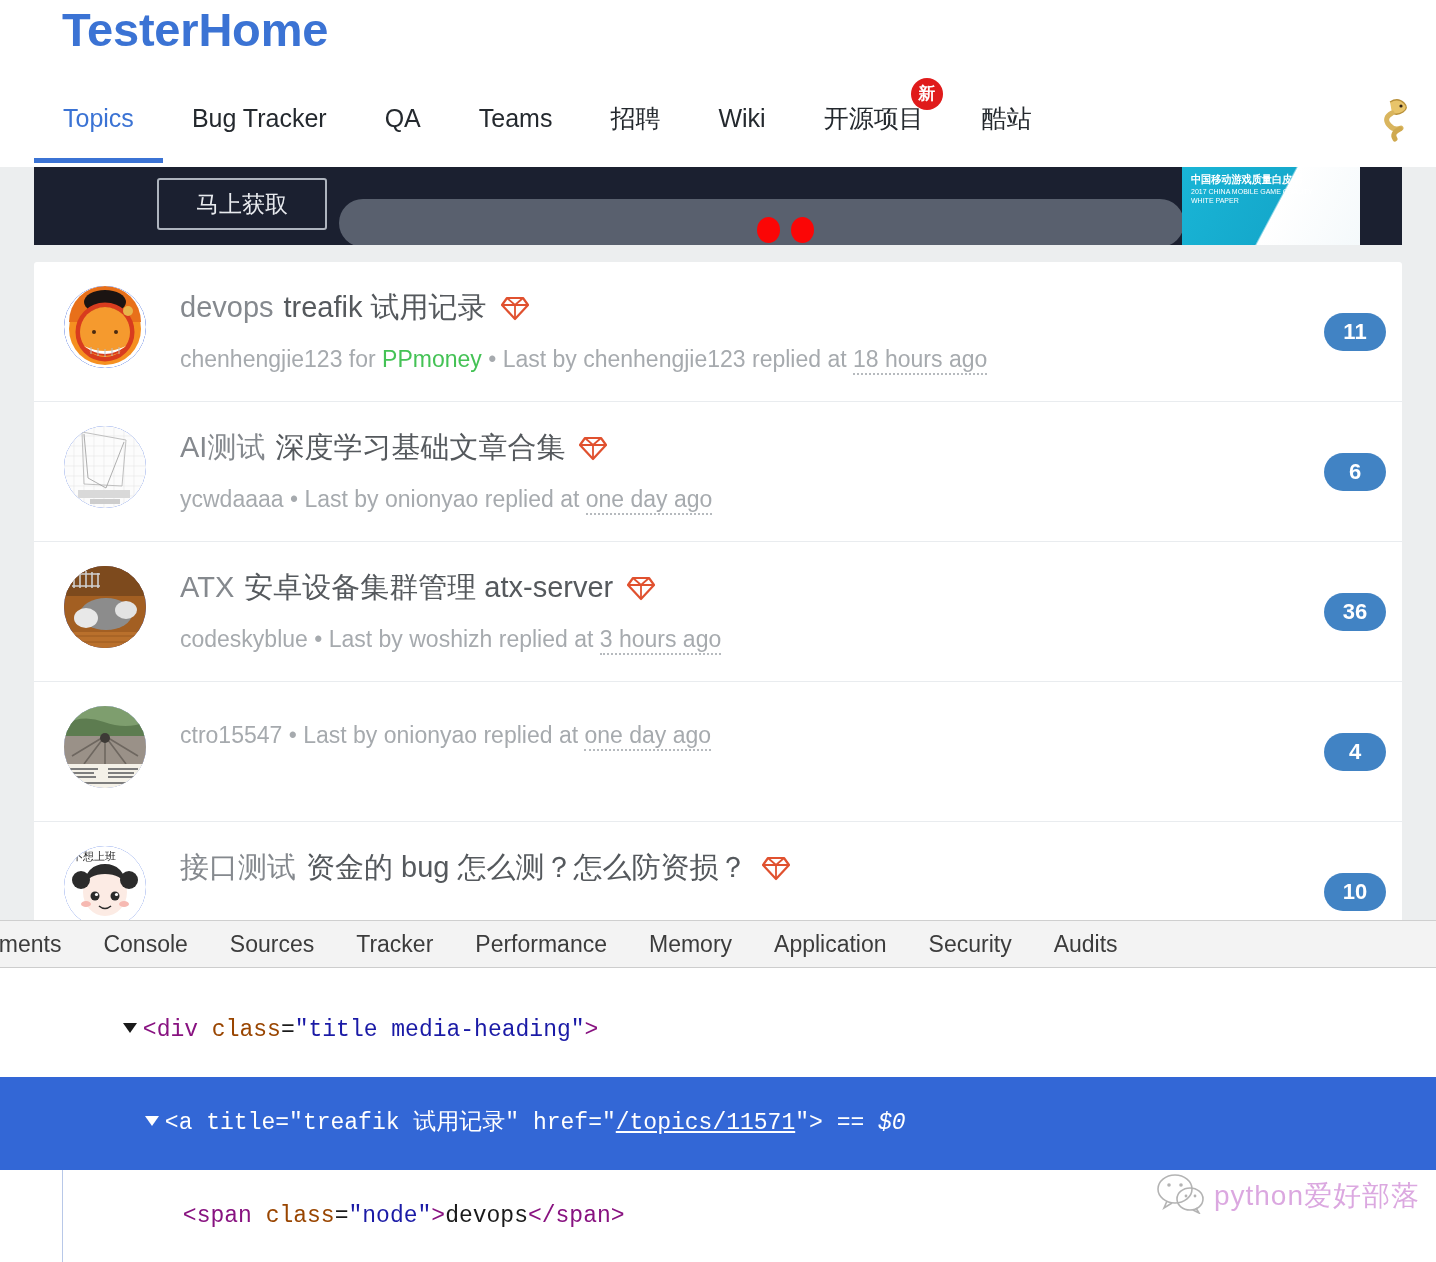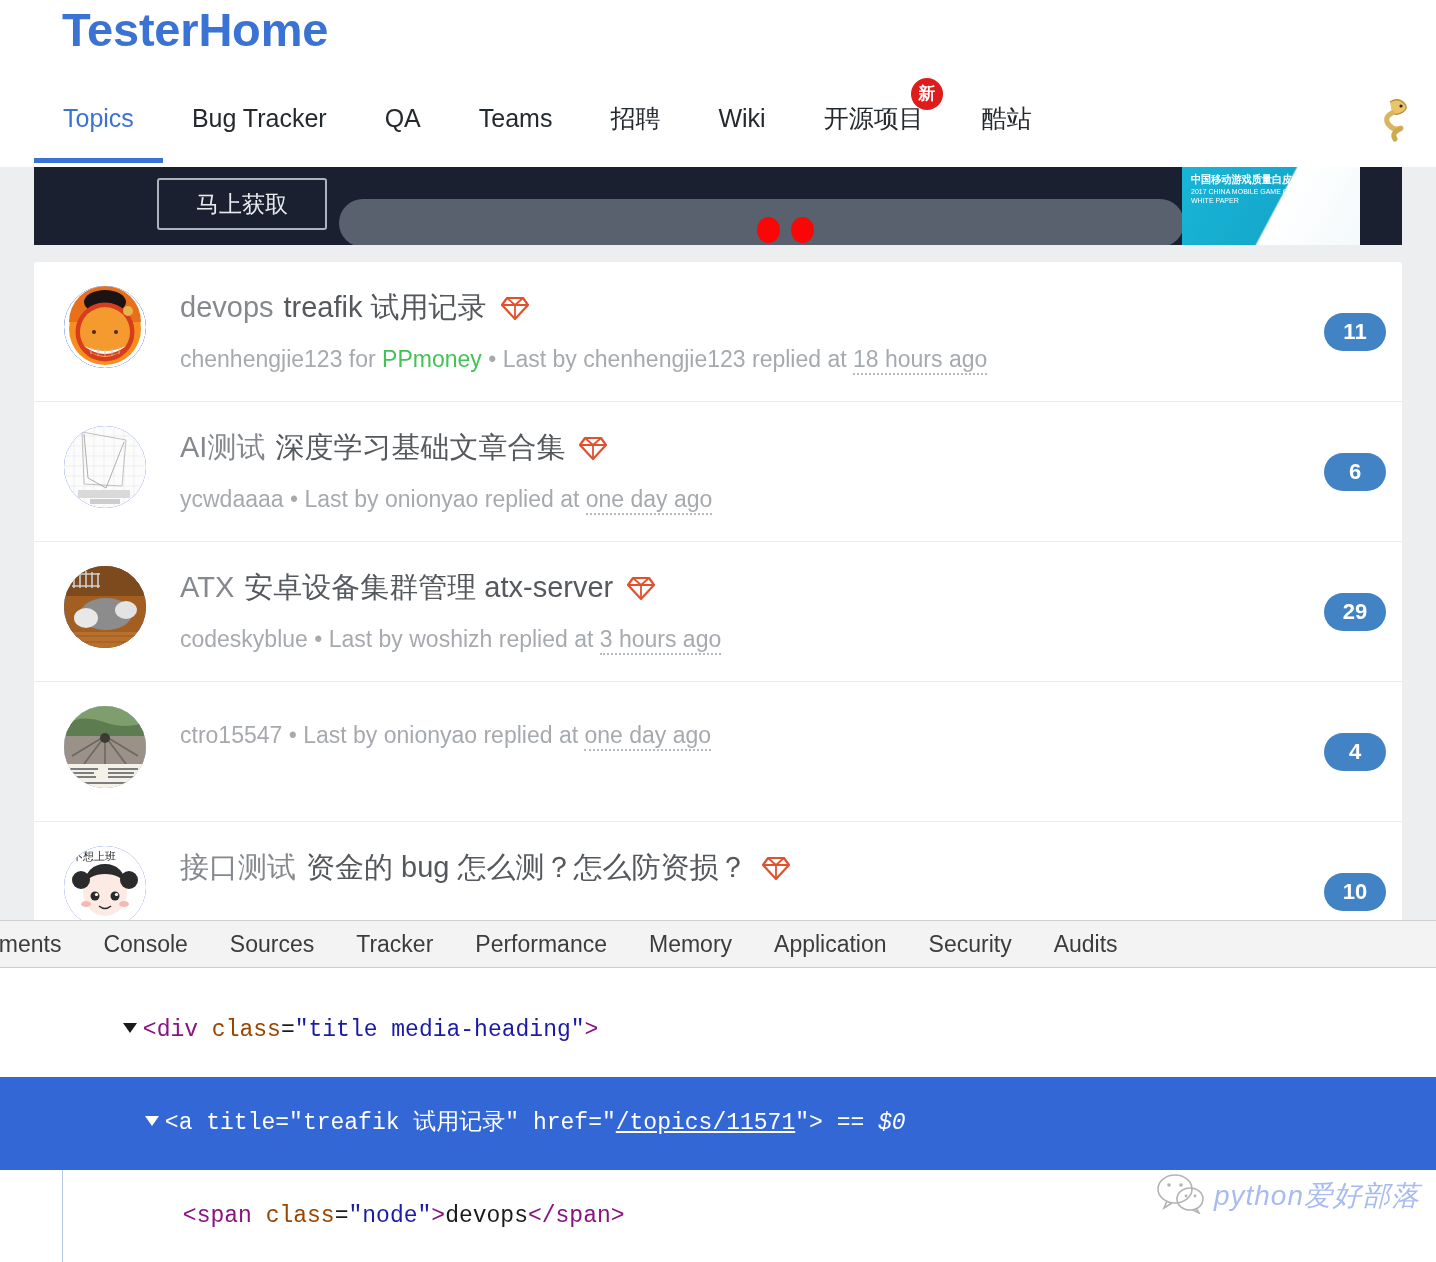--- a/index.html
+++ b/index.html
@@ -325,24 +325,23 @@
     position: absolute;
     right: 16px;
     top: 1174px;
     display: flex;
     align-items: center;
     opacity: 0.38;
     pointer-events: none;
   }
   .watermark-text {
     font-size: 28px;
-    color: #1d4ed8;
+    color: #a21caf;
     margin-left: 8px;
     letter-spacing: 1px;
-    font-style: italic;
   }
 </style>
 </head>
 <body>
 
 <div class="page">
 
   <div class="site-header">
     <div class="brand">TesterHome</div>
 
@@ -493,21 +492,21 @@
         </div>
         <div class="topic-meta">
           <span>codeskyblue</span>
           <span>•</span>
           <span>Last by</span>
           <span>woshizh</span>
           <span>replied at</span>
           <span class="time">3 hours ago</span>
         </div>
       </div>
-      <div class="reply-badge">29</div>
+      <div class="reply-badge">36</div>
     </div>
 
     <div class="topic-row">
       <div class="avatar">
         <svg width="82" height="82" viewBox="0 0 82 82">
           <rect width="82" height="82" fill="#e9e4d8"></rect>
           <rect y="0" width="82" height="30" fill="#7e9e6e"></rect>
           <path d="M0 18 q20 -10 40 -2 q22 8 42 0 v14 h-82 z" fill="#5d7c50"></path>
           <rect y="30" width="82" height="28" fill="#9a9188"></rect>
           <path d="M41 30 L20 58 M41 30 L62 58 M41 30 L8 50 M41 30 L74 50 M41 30 L41 58" stroke="#6e6760" stroke-width="1.6"></path>

